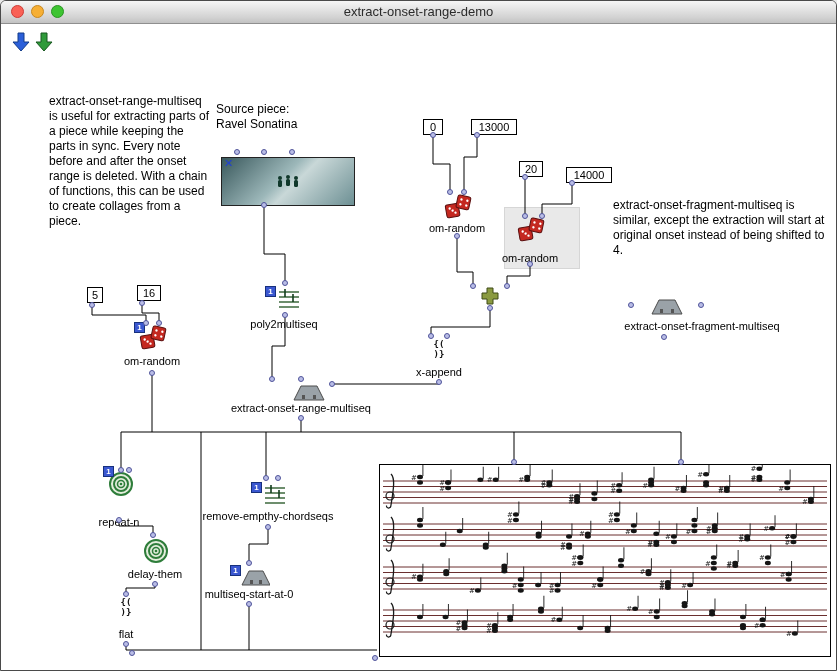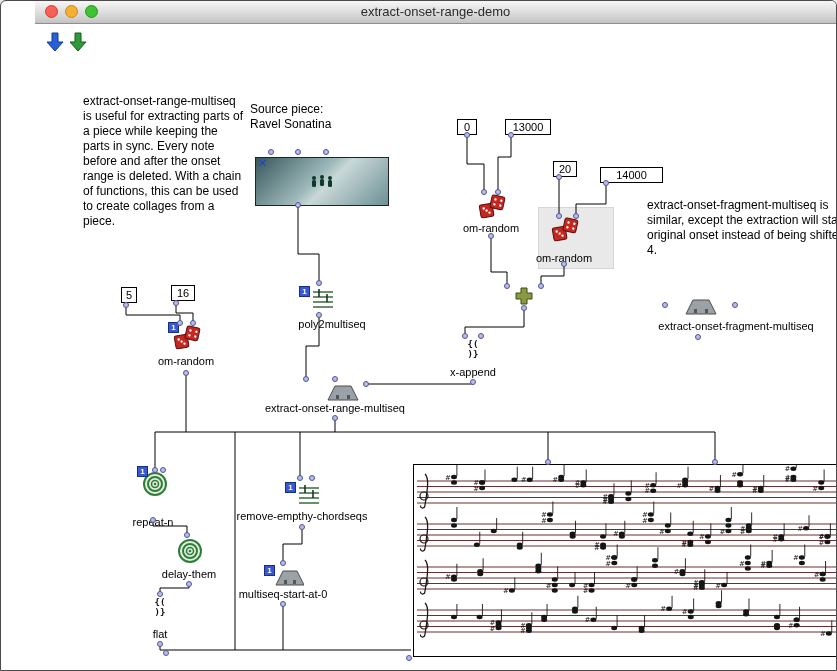--- a/index.html
+++ b/index.html
@@ -1,17 +1,17 @@
 <!DOCTYPE html>
 <html style="--dice-red: #c42820; --plus-green: #8a9a40; --loop-green: #2e7d3a; --badge-blue: #3a57d0; --staff-line: #6b2f2f; --dot-fill: #b9bde6; --dot-border: #50549a; --maquette-dark: #39585c; --maquette-light: #6d9094;"><head>
 <meta charset="utf-8">
 <style>
   html,body{margin:0;padding:0;background:#e8e8e8;}
   body{width:837px;height:671px;overflow:hidden;font-family:"Liberation Sans","DejaVu Sans",sans-serif;}
-  .window{width:837px;height:671px;box-sizing:border-box;border:1px solid #4a4a4a;border-radius:6px 6px 0 0;overflow:hidden;background:#fff;padding-left:34px;}
+  .window{width:837px;height:671px;box-sizing:border-box;border:1px solid #4a4a4a;border-radius:6px 6px 0 0;overflow:hidden;background:#fff;}
   .titlebar{height:22px;background:linear-gradient(#f6f6f6,#d2d2d2 75%,#c2c2c2);border-bottom:1px solid #8f8f8f;position:relative;}
   .title{text-align:center;font-size:13px;line-height:22px;color:#2b2b2b;}
   .traffic{position:absolute;left:10px;top:4px;display:flex;gap:7px;}
   .tl{width:13px;height:13px;border-radius:50%;box-sizing:border-box;}
   .tl.red{background:#f96156;border:1px solid #ce3c36;}
   .tl.yellow{background:#f6af35;border:1px solid #c8881e;}
   .tl.green{background:#3ec432;border:1px solid #2a9423;}
   .canvas{position:relative;width:835px;height:648px;background:#fff;}
   #cords{position:absolute;left:0;top:0;z-index:1;pointer-events:none;}
   .toolbtn{position:absolute;width:24px;height:24px;border:none;background:transparent;padding:0;cursor:pointer;z-index:3;}
@@ -96,21 +96,21 @@
             <rect x="11" y="5" width="4" height="7" rx="1.5"></rect>
           <circle cx="21" cy="4" r="2"></circle>
             <rect x="19" y="6" width="4" height="7" rx="1.5"></rect>
         </g>
       </svg>
     </div>
 
     <div class="numbox" style="left:422px;top:95px;width:20px">0</div>
     <div class="numbox" style="left:470px;top:95px;width:46px">13000</div>
     <div class="numbox" style="left:518px;top:137px;width:24px">20</div>
-    <div class="numbox" style="left:565px;top:143px;width:63px">14000</div>
+    <div class="numbox" style="left:565px;top:143px;width:46px">14000</div>
     <div class="numbox" style="left:86px;top:263px;width:16px">5</div>
     <div class="numbox" style="left:136px;top:261px;width:24px">16</div>
 
     <div class="icon" style="left:443px;top:170px">
       <svg width="28" height="28">
         <g transform="rotate(-10 9 16)">
             <rect x="2" y="10" width="13" height="13" rx="2" style="fill:var(--dice-red)" stroke="#5a0f0f"></rect>
           <circle cx="6" cy="14" r="1.2" fill="#fff"></circle>
             <circle cx="11" cy="19" r="1.2" fill="#fff"></circle>
             <circle cx="8.5" cy="16.5" r="1.2" fill="#fff"></circle>
@@ -174,21 +174,21 @@
             <line x1="14" y1="13" x2="34" y2="13"></line>
           <line x1="14" y1="18" x2="34" y2="18"></line>
             <line x1="14" y1="23" x2="34" y2="23"></line>
         </g>
         <g stroke="#123d1c" stroke-width="1.6">
             <line x1="20" y1="5" x2="20" y2="13"></line>
             <line x1="28" y1="10" x2="28" y2="18"></line>
           </g>
       </svg>
     </div>
-    <div class="nlabel" style="left:257px;top:294px;width:80px">poly2multiseq</div>
+    <div class="nlabel" style="left:243px;top:294px;width:80px">poly2multiseq</div>
 
     <div class="icon" style="left:480px;top:263px">
       <svg width="18" height="18">
         <path d="M6,1 h6 v5 h5 v6 h-5 v5 h-6 v-5 h-5 v-6 h5 z" style="fill:var(--plus-green)" stroke="#3f4a18" stroke-width="1"></path>
       </svg>
     </div>
 
     <div class="icon listicon" style="left:427px;top:314px">
       <div>{(</div>
       <div>)}</div>

